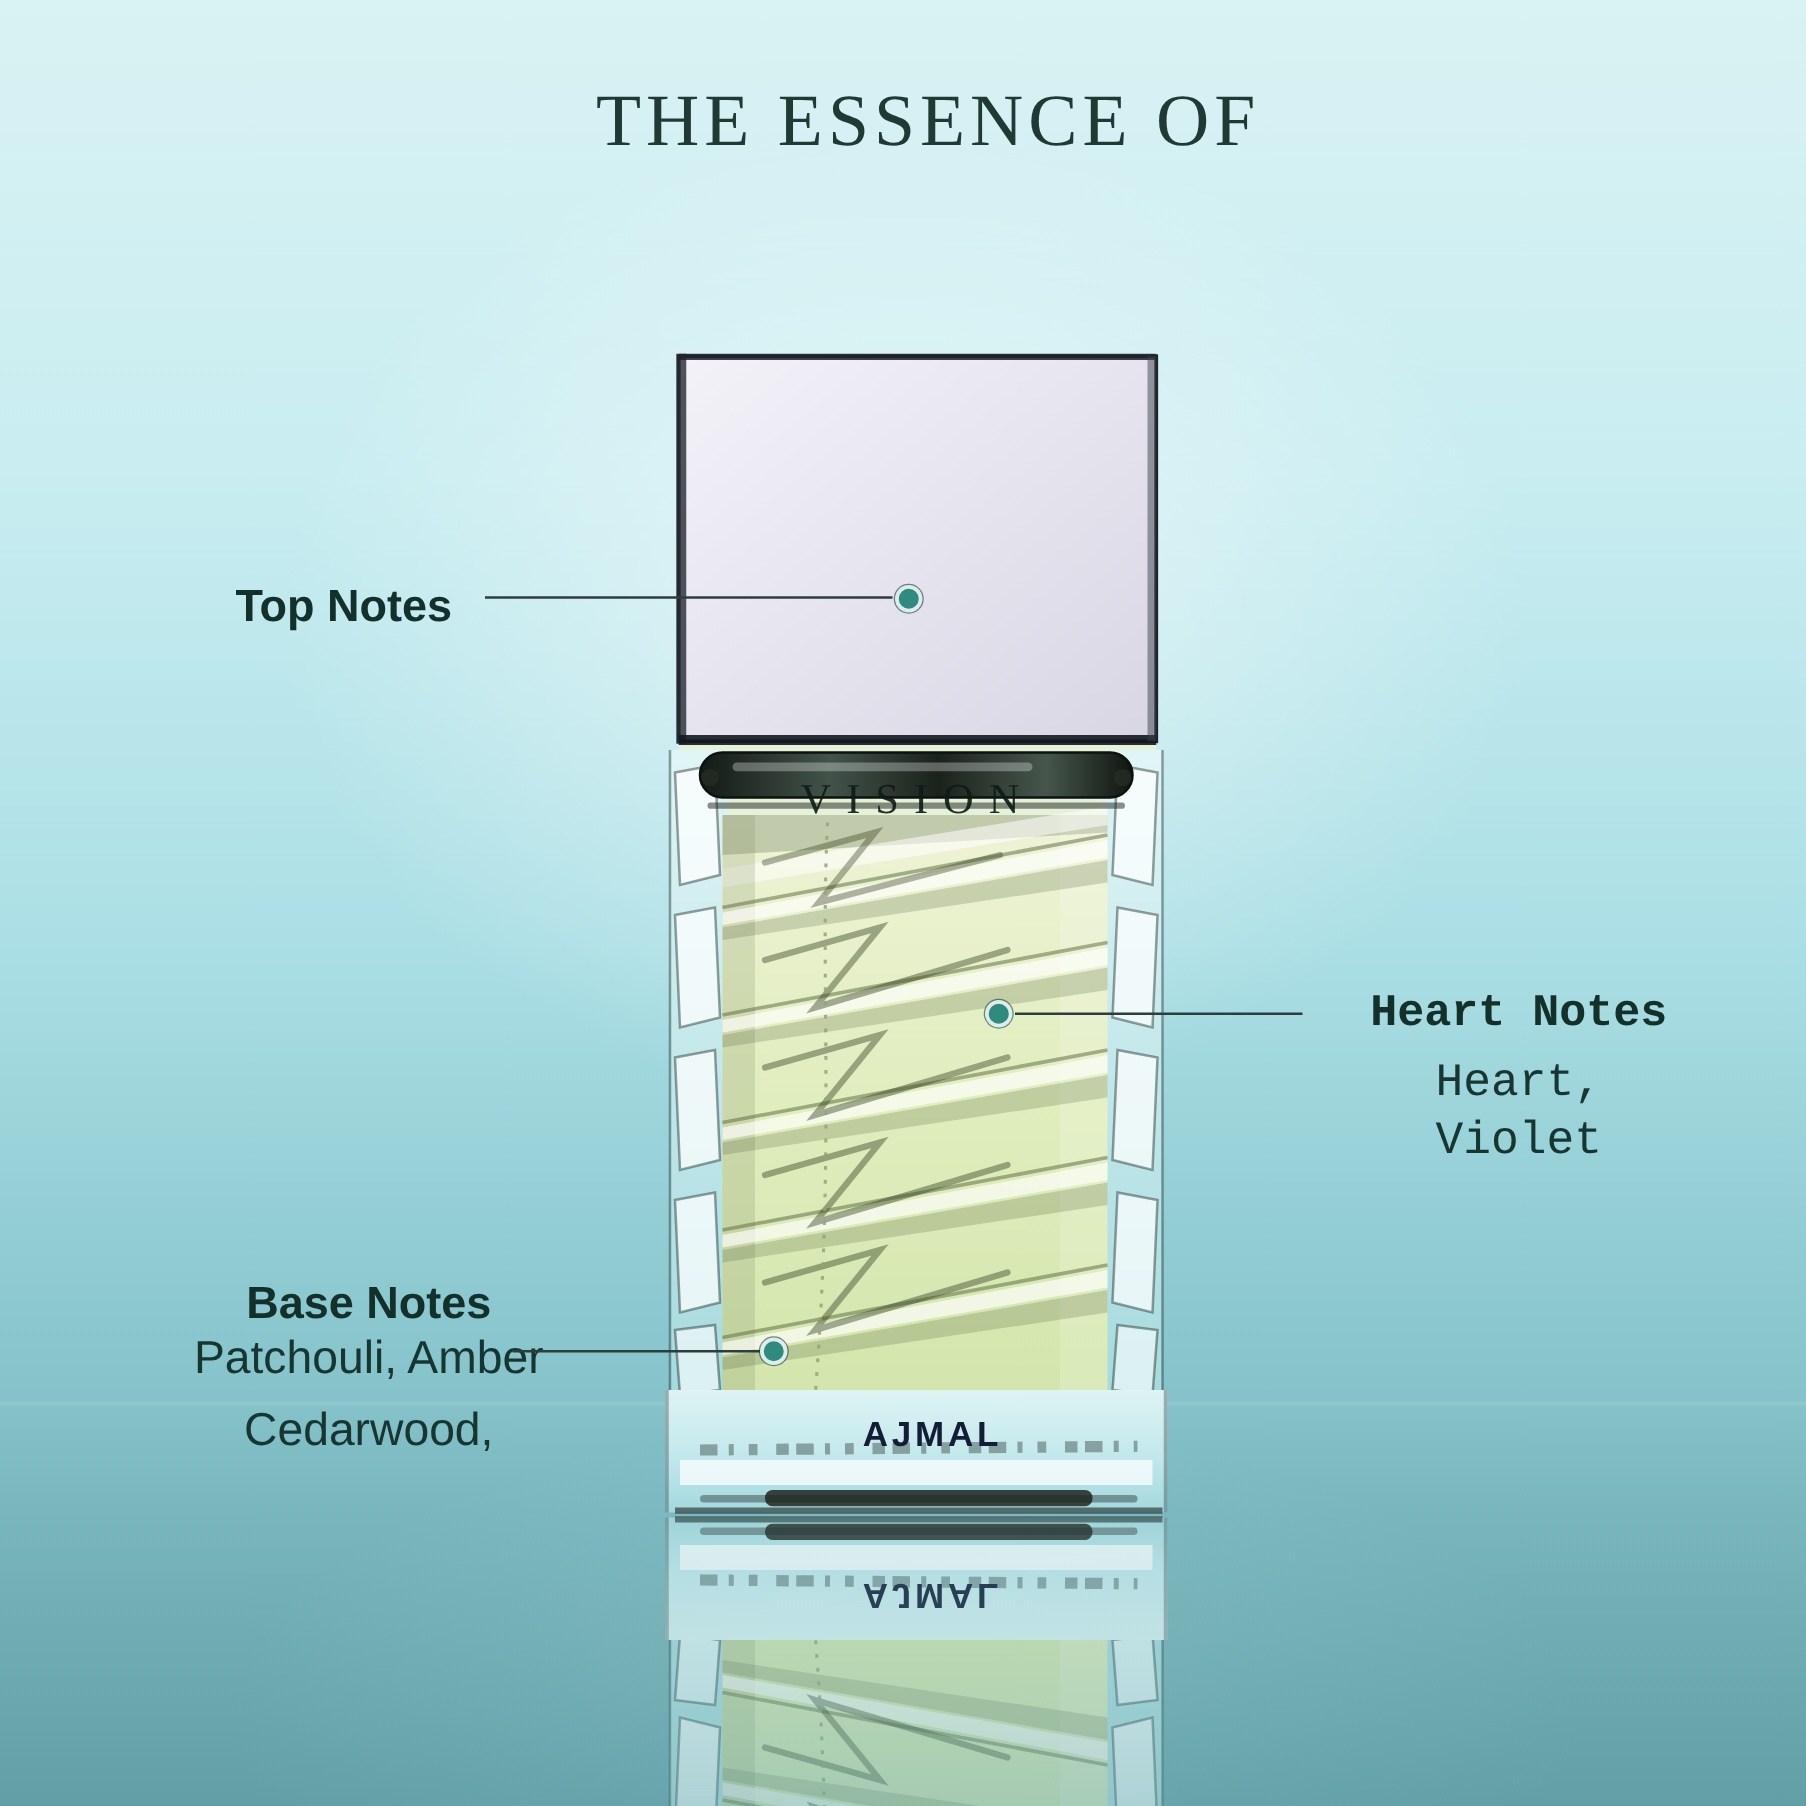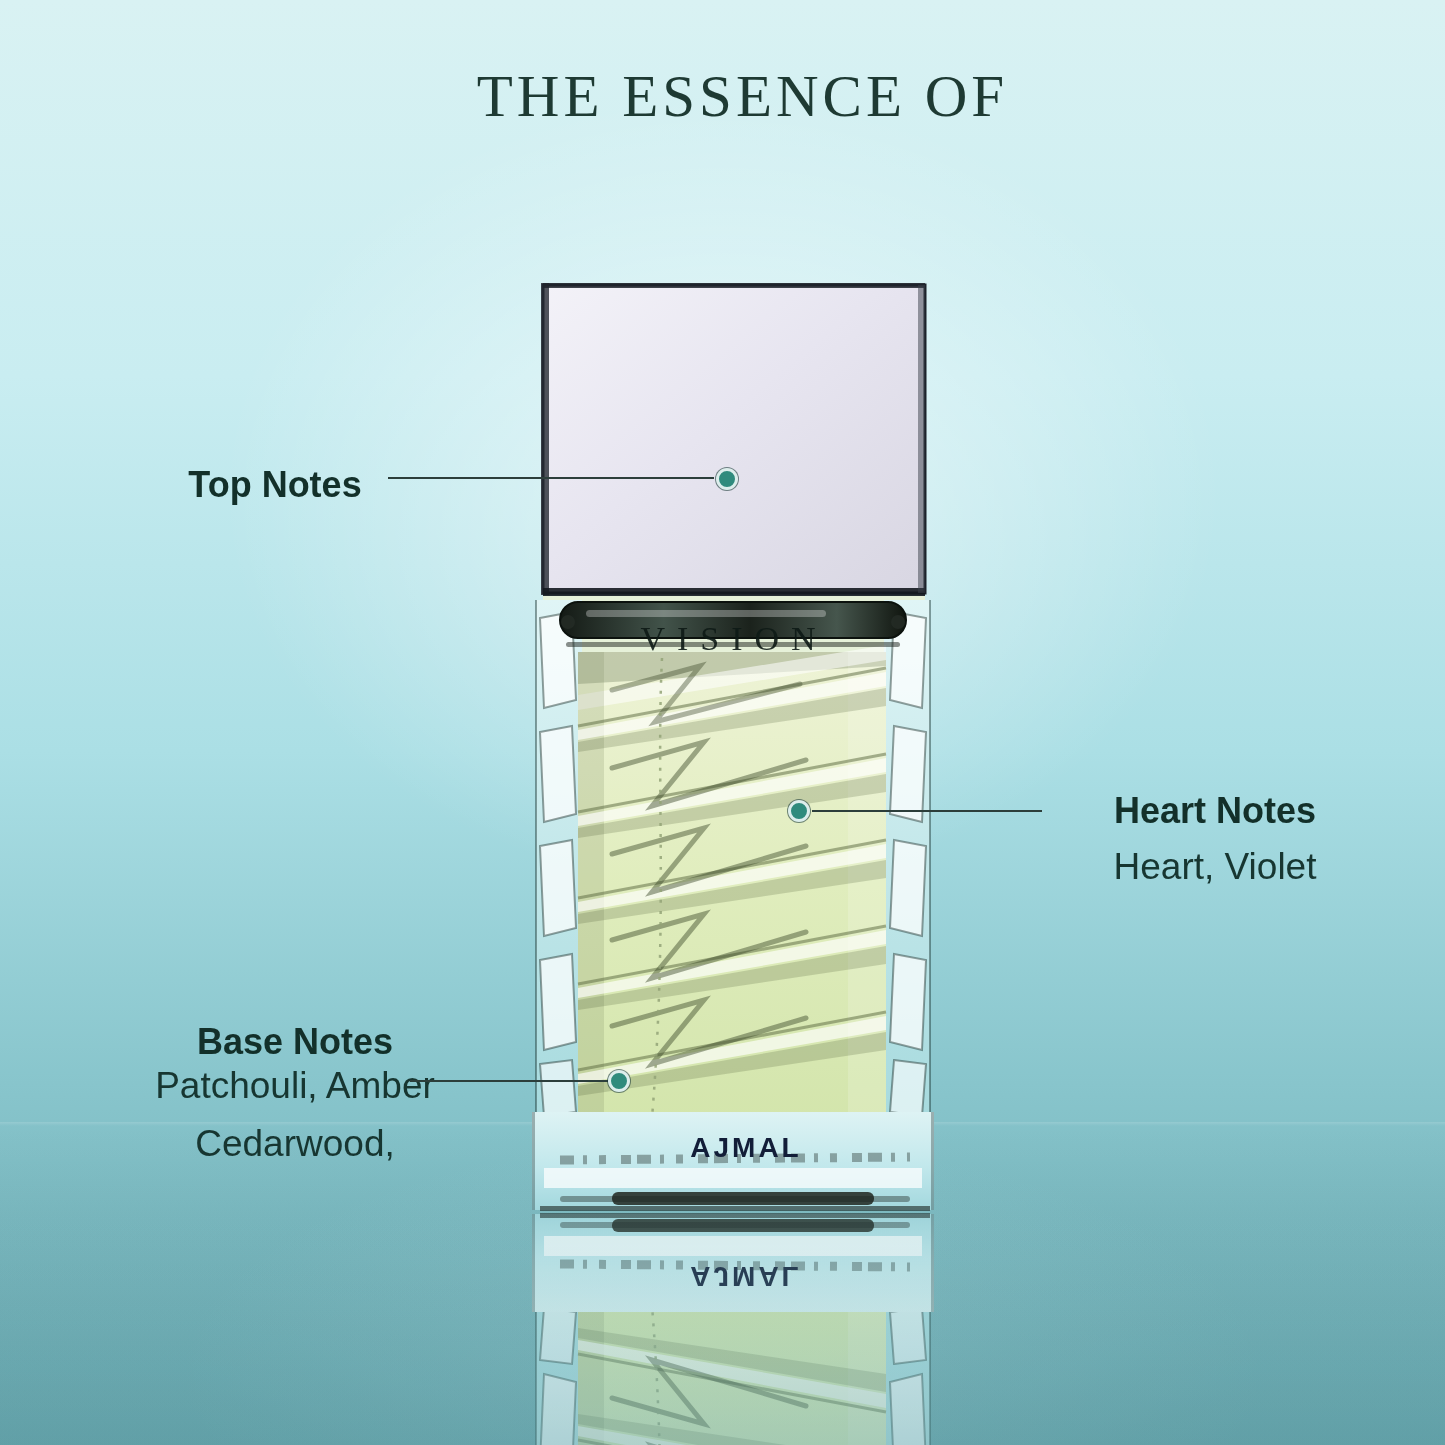--- a/index.html
+++ b/index.html
@@ -16,21 +16,21 @@
       rgba(32,84,92,.05) 30%, rgba(24,70,80,.14) 100%);}
   .page-title{
     position:absolute;left:0;top:58px;width:100%;text-align:center;
     font-family:"Liberation Serif","DejaVu Serif",serif;
     font-size:59px;letter-spacing:4px;line-height:1.32;color:#1e3a33;padding-left:20px;
   }
   .note{position:absolute;color:#13302a;text-align:center;}
   .note .label{font-weight:bold;font-size:36px;line-height:42px;}
   .note .sub{font-size:37px;line-height:46px;margin-top:12px;color:#173631;}
   .note-top{left:60px;top:464px;width:430px;}
-  .note-heart{left:1080px;top:790px;width:270px;}
+  .note-heart{left:1080px;top:790px;width:270px;font-family:Liberation Mono, monospace;}
   .note-base{left:95px;top:1021px;width:400px;text-align:center;}
   .connector{position:absolute;height:2px;background:#2c3e3b;}
   .connector-top{left:388px;top:477px;width:326px;}
   .connector-heart{left:812px;top:810px;width:230px;}
   .connector-base{left:410px;top:1080px;width:200px;}
   .dot{position:absolute;width:16px;height:16px;border-radius:50%;
     background:#2f8b7d;border:3px solid rgba(240,248,248,.9);
     box-shadow:0 0 0 1px rgba(28,58,56,.6);}
   .dot-top{left:716px;top:468px;}
   .dot-heart{left:788px;top:800px;}

